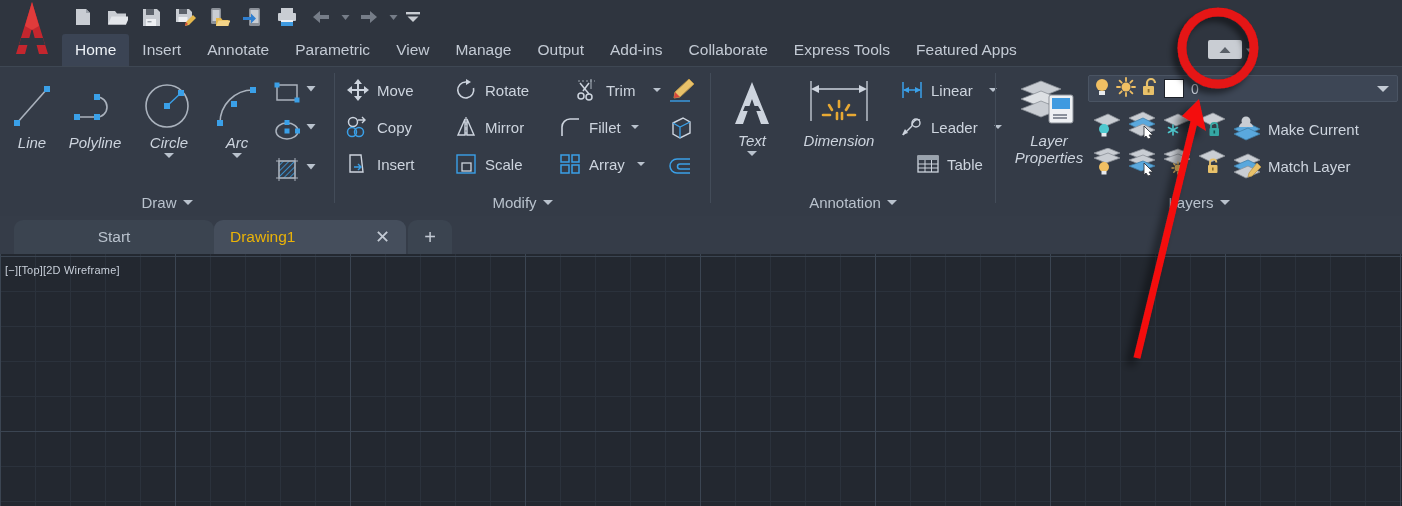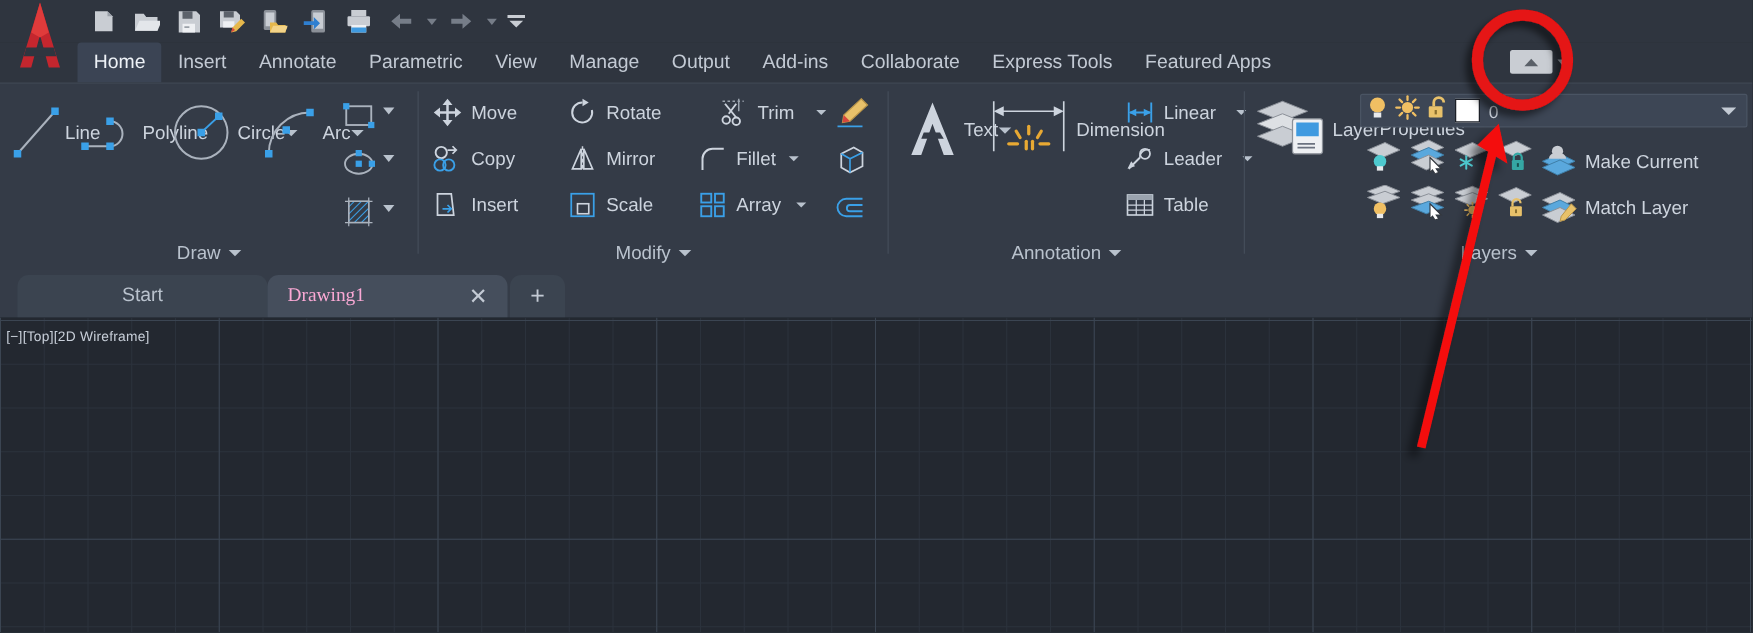--- a/index.html
+++ b/index.html
@@ -80,22 +80,22 @@
     display: flex; align-items: center; justify-content: center; gap: 6px;
   }
   .ptri {
     width: 0; height: 0;
     border-left: 5px solid transparent; border-right: 5px solid transparent;
     border-top: 5px solid #b9c2cd;
   }
 
   
   .big-tool {
-    position: absolute; display: flex; flex-direction: row;
-    align-items: center; cursor: default;
+    position: absolute; display: flex; flex-direction: column;
+    align-items: center; cursor: default; font-style: italic;
   }
   .big-tool .glyph { height: 52px; display: flex; align-items: flex-end; justify-content: center; }
   .big-tool .lbl { font-size: 15px; color: #cdd4de; margin-top: 3px; white-space: nowrap; }
   .dd-tri {
     width: 0; height: 0; margin-top: 2px;
     border-left: 5px solid transparent; border-right: 5px solid transparent;
     border-top: 5px solid #b9c2cd;
   }
 
   
@@ -607,21 +607,21 @@
           <svg width="26" height="22" viewBox="0 0 26 22">
             <path d="M4 19 L13 10" stroke="#cdd4de" stroke-width="1.5"></path>
             <path d="M3 19 L9 17 L6 13 Z" fill="#cdd4de"></path>
             <circle cx="17" cy="7" r="4" fill="none" stroke="#cdd4de" stroke-width="1.4"></circle>
             <path d="M13 10 A6 6 0 0 1 21 4" fill="none" stroke="#cdd4de" stroke-width="1.4"></path>
           </svg>
         </span>
         <span class="lbl">Leader</span>
         <span class="mini-tri" style="margin-left:10px"></span>
       </div>
-      <div class="srow" style="left:188px; top:84px;">
+      <div class="srow" style="left:204px; top:84px;">
         <span class="ico">
           <svg width="26" height="22" viewBox="0 0 26 22">
             <rect x="3" y="3" width="20" height="16" fill="none" stroke="#cdd4de" stroke-width="1.3"></rect>
             <rect x="3" y="3" width="20" height="4" fill="#9aa3ae"></rect>
             <line x1="3" y1="11" x2="23" y2="11" stroke="#cdd4de" stroke-width="1"></line>
             <line x1="3" y1="15" x2="23" y2="15" stroke="#cdd4de" stroke-width="1"></line>
             <line x1="10" y1="7" x2="10" y2="19" stroke="#cdd4de" stroke-width="1"></line>
             <line x1="16.5" y1="7" x2="16.5" y2="19" stroke="#cdd4de" stroke-width="1"></line>
           </svg>
         </span>
@@ -789,21 +789,21 @@
         <span class="ptri"></span>
       </div>
     </div>
   </div>
 
   <div class="doctab-bar">
     <div class="doctab" style="left:14px; width:200px; background:#3b4450; justify-content:center;">
       <span class="t" style="color:#b9c2cd;">Start</span>
     </div>
     <div class="doctab" style="left:214px; width:192px; background:#454e5c;">
-      <span class="t" style="color:#f9a8d4;font-family:Liberation Serif, serif;">Drawing1</span>
+      <span class="t" style="color:#eab308;">Drawing1</span>
       <span style="margin-left:auto; color:#c3cad4; font-size:18px; line-height:1;">✕</span>
     </div>
     <div class="newtab" style="left:408px;">
       <span style="color:#c3cad4; font-size:20px; line-height:1;">+</span>
     </div>
   </div>
 
   <div class="viewport">
     <div class="grid-minor" style="background-image:
            linear-gradient(to right, #2b323c 1px, transparent 1px),

